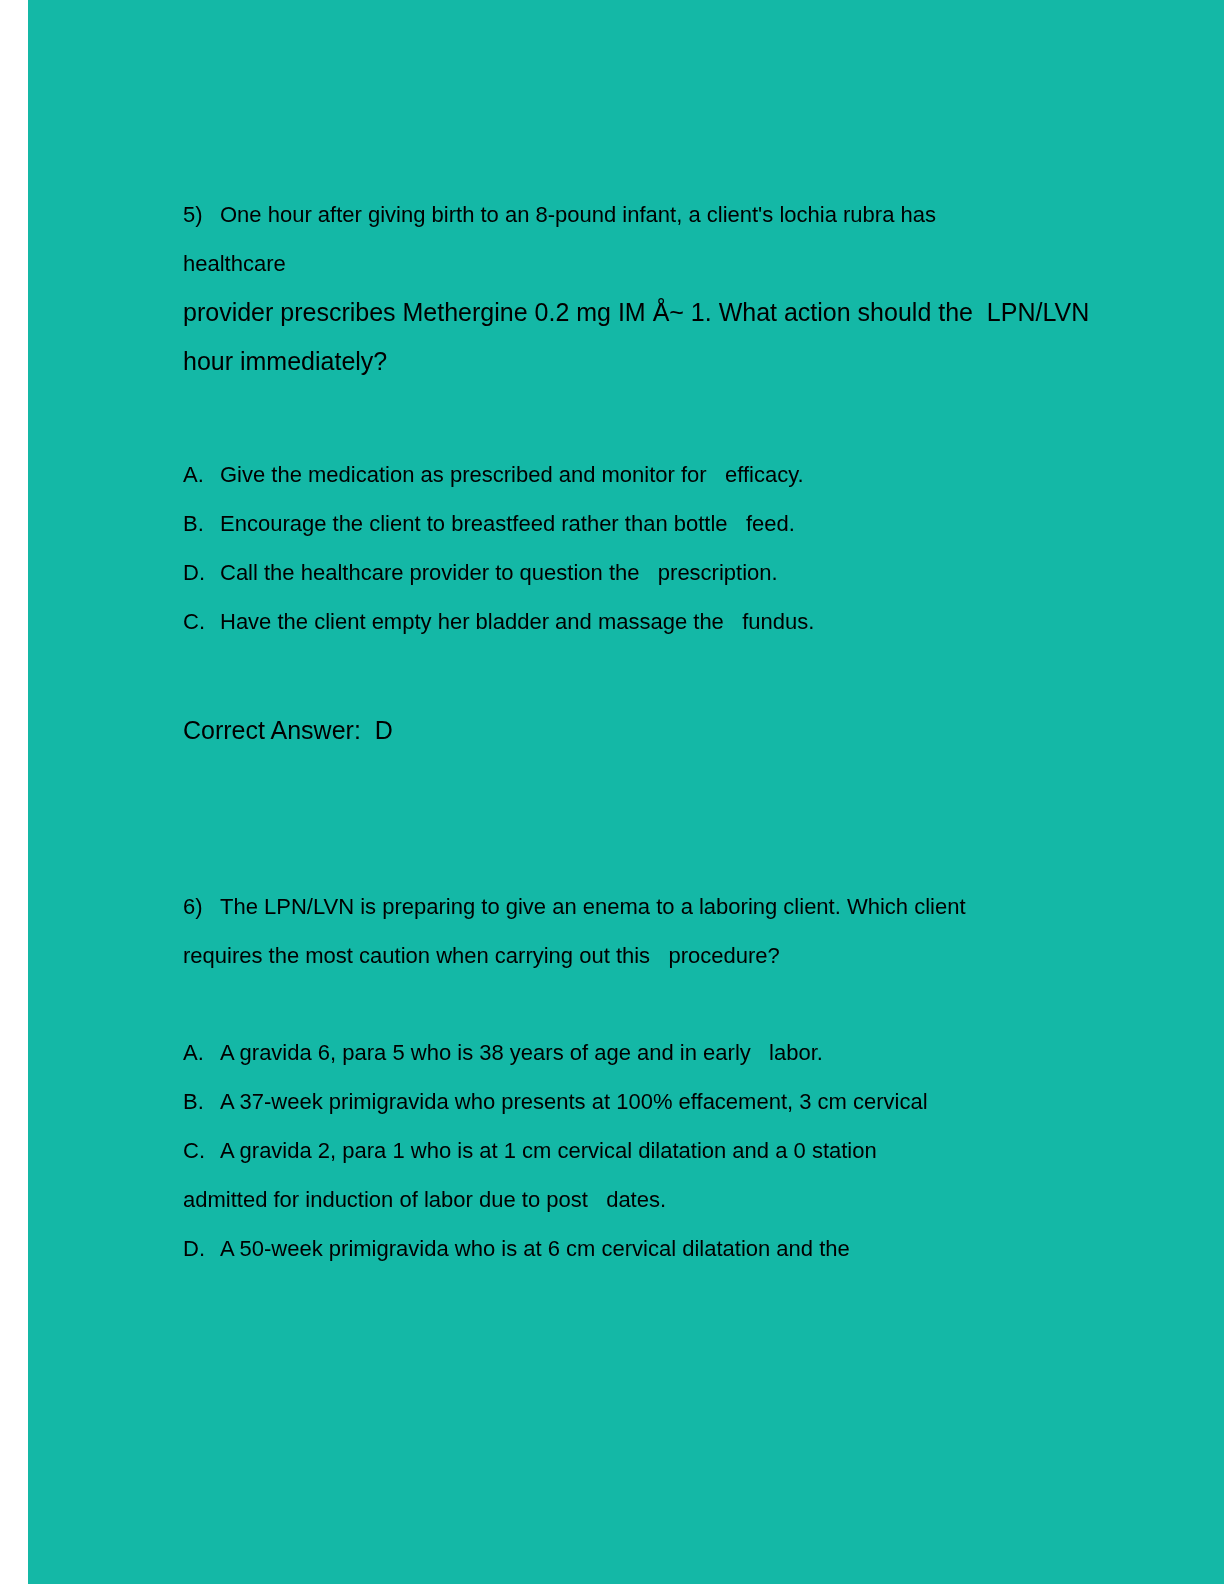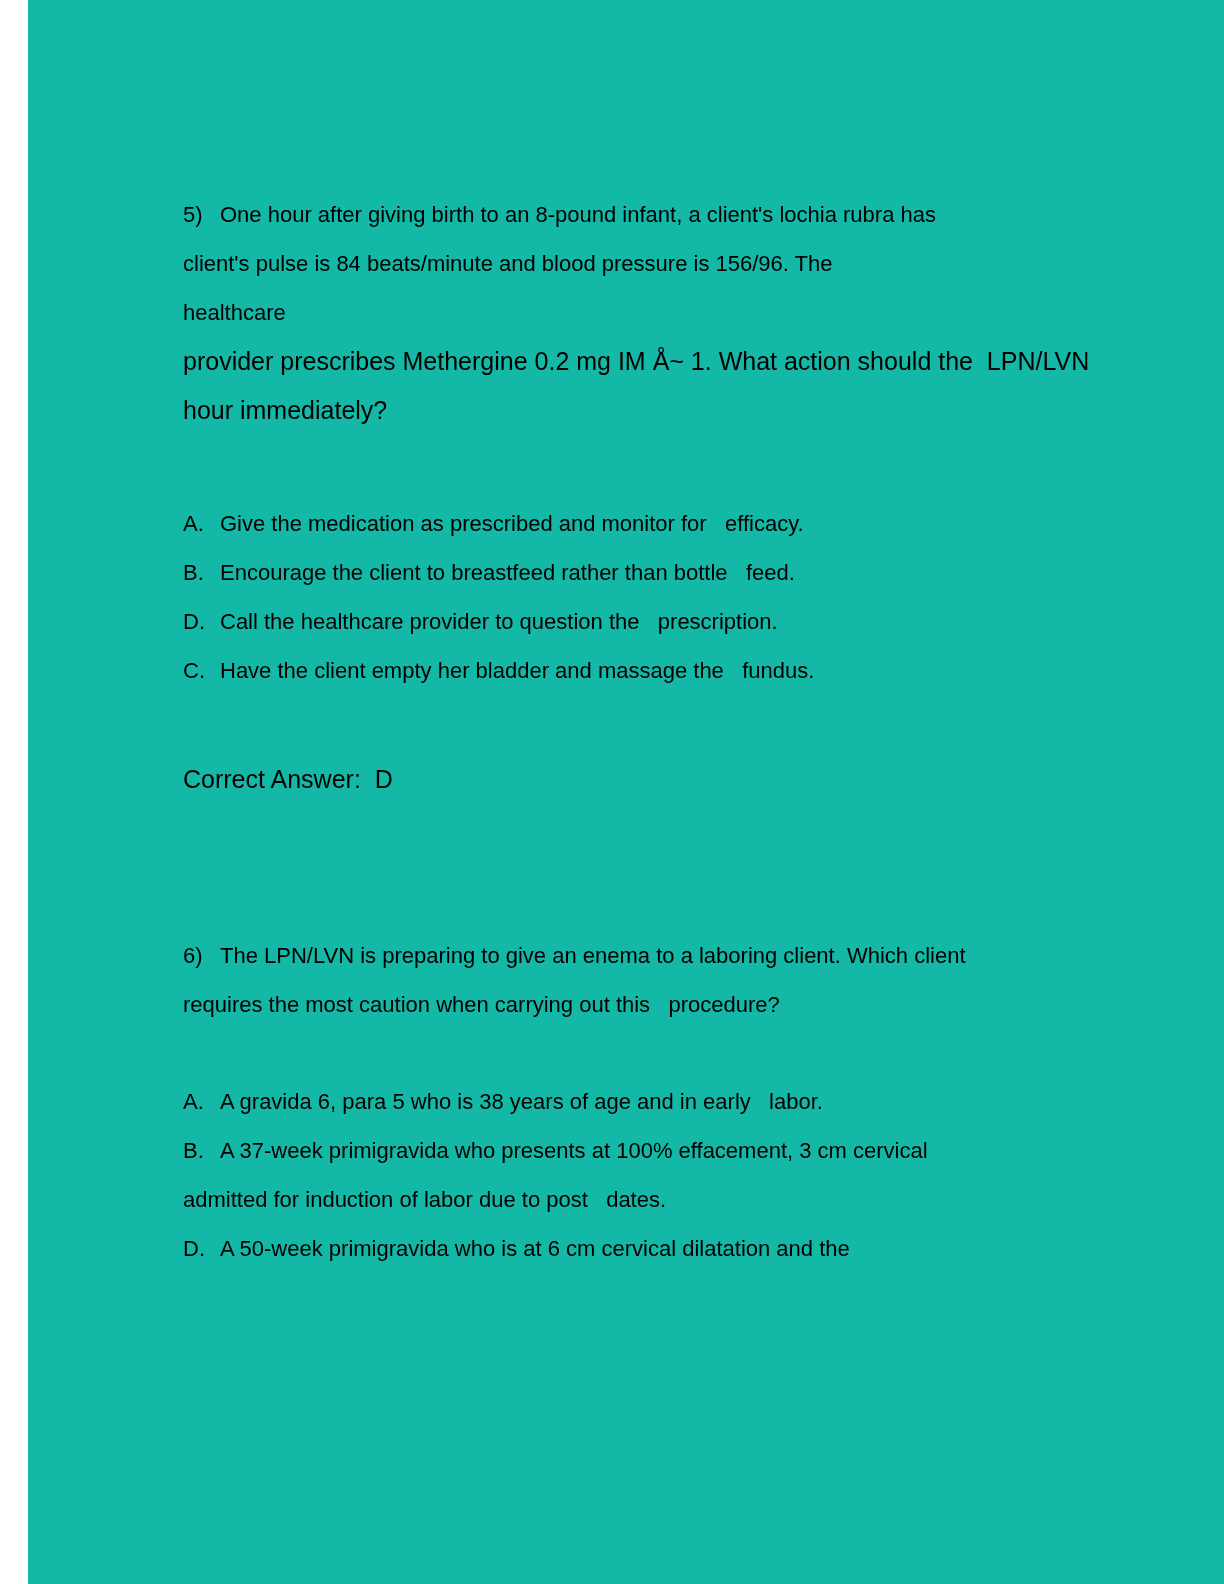--- a/index.html
+++ b/index.html
@@ -46,21 +46,20 @@
 </style>
 </head>
 <body>
 
 <div class="page">
   <div class="content">
 
     <section>
       <div>
         <div class="line sans"><span class="marker">5)</span><span>One hour after giving birth to an 8-pound infant, a client's lochia rubra has</span></div>
-        <div class="line sans">client's pulse is 84 beats/minute and blood pressure is 156/96. The</div>
         <div class="line sans">healthcare</div>
         <div class="line serif">provider prescribes Methergine 0.2 mg IM Å~ 1. What action should the  LPN/LVN</div>
         <div class="line serif">hour immediately?</div>
       </div>
 
       <div class="q5-options">
         <div class="line sans"><span class="marker">A.</span><span>Give the medication as prescribed and monitor for   efficacy.</span></div>
         <div class="line sans"><span class="marker">B.</span><span>Encourage the client to breastfeed rather than bottle   feed.</span></div>
         <div class="line sans"><span class="marker">D.</span><span>Call the healthcare provider to question the   prescription.</span></div>
         <div class="line sans"><span class="marker">C.</span><span>Have the client empty her bladder and massage the   fundus.</span></div>
@@ -71,19 +70,20 @@
 
     <section>
       <div class="q6-body">
         <div class="line sans"><span class="marker">6)</span><span>The LPN/LVN is preparing to give an enema to a laboring client. Which client</span></div>
         <div class="line sans">requires the most caution when carrying out this   procedure?</div>
       </div>
 
       <div class="q6-options">
         <div class="line sans"><span class="marker">A.</span><span>A gravida 6, para 5 who is 38 years of age and in early   labor.</span></div>
         <div class="line sans"><span class="marker">B.</span><span>A 37-week primigravida who presents at 100% effacement, 3 cm cervical</span></div>
+        <div class="line sans"><span class="marker">C.</span><span>A gravida 2, para 1 who is at 1 cm cervical dilatation and a 0 station</span></div>
         <div class="line sans">admitted for induction of labor due to post   dates.</div>
         <div class="line sans"><span class="marker">D.</span><span>A 50-week primigravida who is at 6 cm cervical dilatation and the</span></div>
       </div>
     </section>
 
   </div>
 </div>
 
 </body></html>

